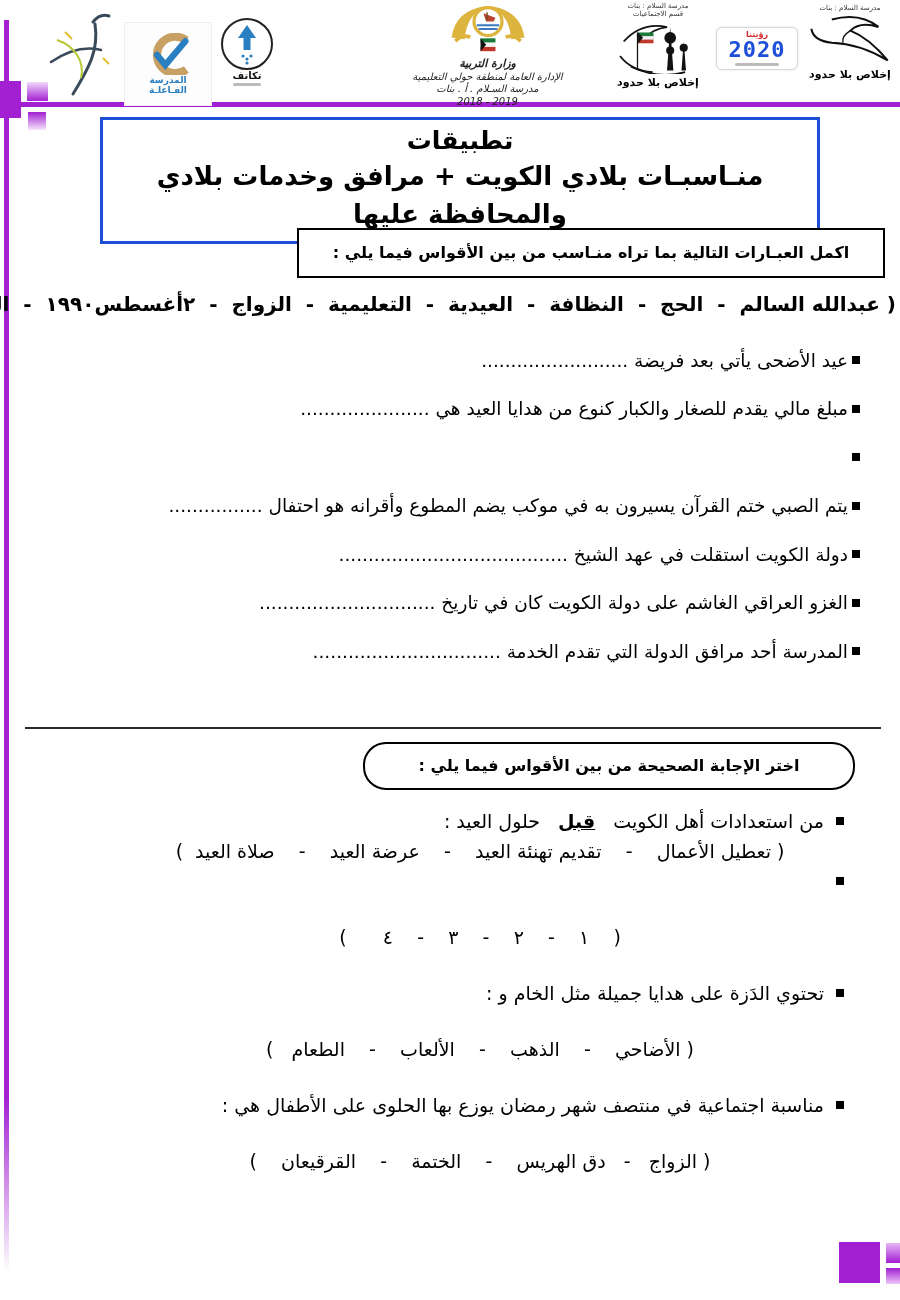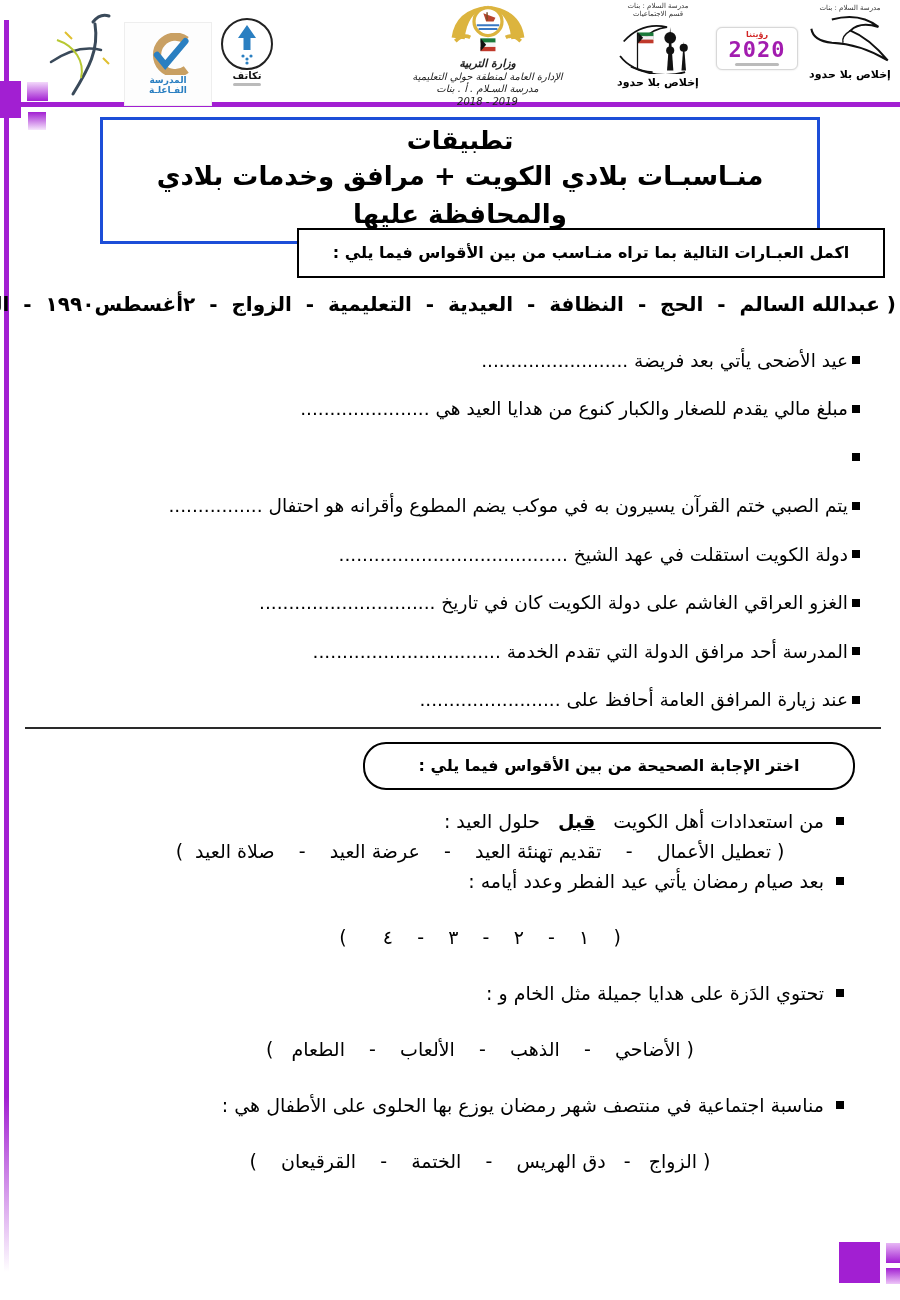--- a/index.html
+++ b/index.html
@@ -27,21 +27,21 @@
   .eff-label{font-size:9px;font-weight:bold;color:#2a7fc1;line-height:10px;display:block;}
   .tak-logo{left:216px;top:16px;width:62px;}
   .tak-label{font-size:10px;font-weight:bold;color:#111;display:block;margin-top:-14px;}
   .ministry{left:385px;top:0;width:205px;}
   .min-line{display:block;font-size:10px;line-height:12.5px;color:#222;font-style:italic;}
   .min-line.b{font-weight:bold;font-size:11px;}
   .towers-logo{left:608px;top:2px;width:100px;}
   .vision-logo{left:716px;top:27px;width:80px;border:1px solid #d8d8d8;border-radius:6px;background:#fff;
                box-shadow:0 0 2px rgba(0,0,0,.15);padding:2px 0 3px;}
   .vision-top{font-size:8px;color:#d22626;font-weight:bold;display:block;line-height:9px;}
-  .vision-year{font-size:22px;line-height:22px;color:#a21caf;font-weight:bold;letter-spacing:1px;display:block;
+  .vision-year{font-size:22px;line-height:22px;color:#1d4ed8;font-weight:bold;letter-spacing:1px;display:block;
                font-family:"DejaVu Sans Mono",monospace;}
   .dove-logo{left:802px;top:4px;width:96px;}
   
   .title-box{position:absolute;left:100px;top:117px;width:706px;border:3px solid #1d4ed8;
              text-align:center;padding:5px 4px 8px;background:#fff;}
   .title-l1{font-size:25px;font-weight:bold;line-height:32px;display:block;}
   .title-l2{font-size:26px;font-weight:bold;line-height:38px;display:block;}
   
   .inst-box{position:absolute;border:2px solid #000;background:#fff;text-align:center;
             font-weight:bold;font-size:16px;}
@@ -195,42 +195,37 @@
       <span>دولة الكويت استقلت في عهد الشيخ .......................................</span>
     </div>
     <div class="item">
       <span class="bullet-sq"></span>
       <span>الغزو العراقي الغاشم على دولة الكويت كان في تاريخ ..............................</span>
     </div>
     <div class="item">
       <span class="bullet-sq"></span>
       <span>المدرسة أحد مرافق الدولة التي تقدم الخدمة ................................</span>
     </div>
-    <div class="item">
-      <span class="bullet-sq"></span>
-      <span>عند زيارة المرافق العامة أحافظ على ........................</span>
-    </div>
   </div>
 
   <div class="divider"></div>
 
   <div class="inst-box s2-box">اختر الإجابة الصحيحة من بين الأقواس فيما يلي :</div>
 
   <div class="s2-items">
     <div class="q mt6">
       <span class="bullet-sq"></span>
       <span class="txt">من استعدادات أهل الكويت </span>
         <span class="emph">قبل</span>
         <span class="txt"> حلول العيد :</span>
     </div>
     <div class="opts mt28">( تعطيل الأعمال    -    تقديم تهنئة العيد    -    عرضة العيد    -    صلاة العيد  )</div>
 
     <div class="q mt28">
       <span class="bullet-sq"></span>
-      <span class="txt">بعد صيام رمضان يأتي عيد الفطر وعدد أيامه :</span>
         <span class="emph"></span>
         <span class="txt"></span>
     </div>
     <div class="opts mt26">(    ١    -    ٢    -    ٣    -    ٤      )</div>
 
     <div class="q mt26">
       <span class="bullet-sq"></span>
       <span class="txt">تحتوي الدَزة على هدايا جميلة مثل الخام و :</span>
         <span class="emph"></span>
         <span class="txt"></span>

